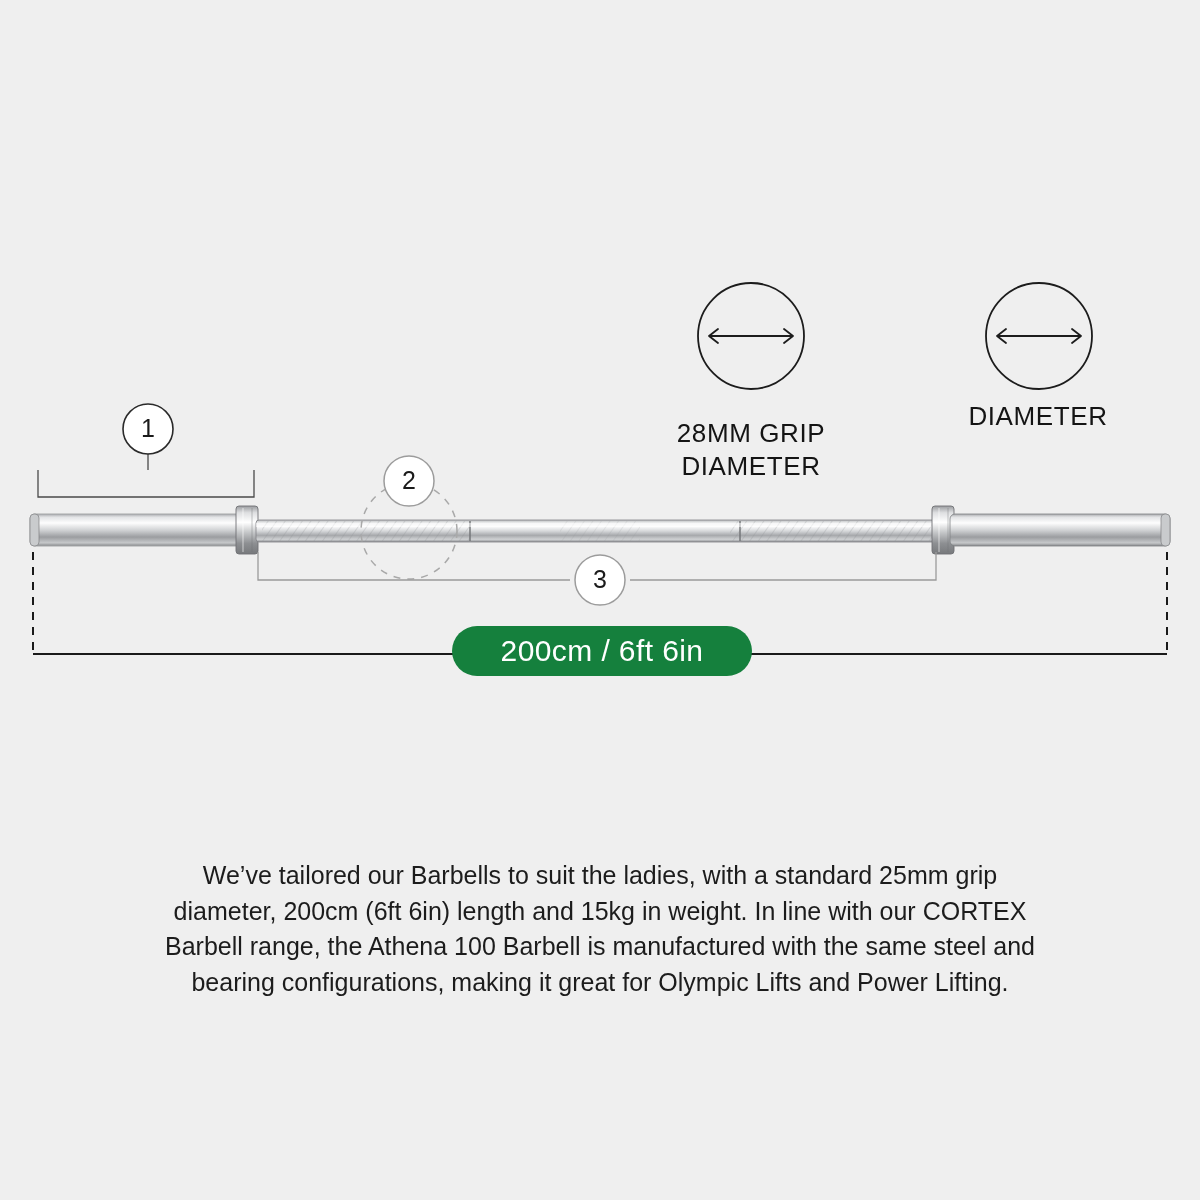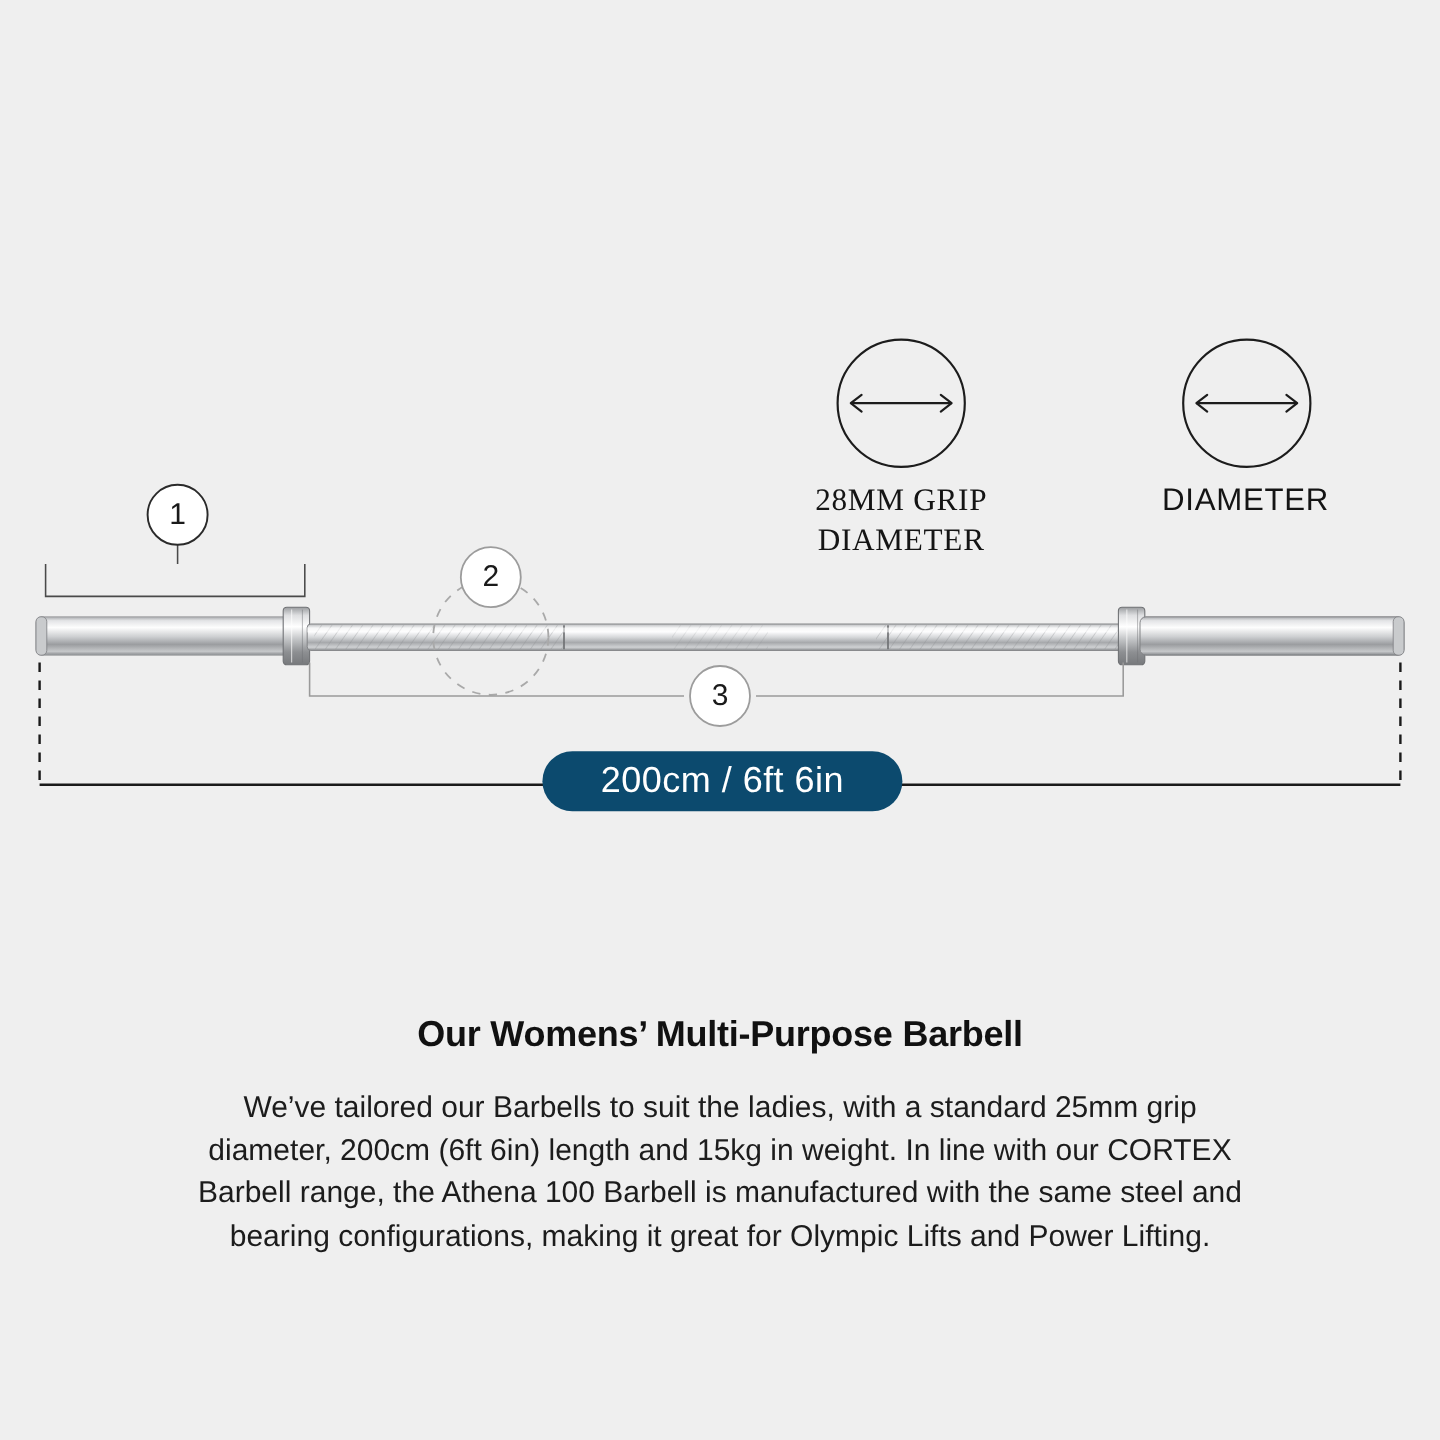--- a/index.html
+++ b/index.html
@@ -42,31 +42,31 @@
   
   .spec-label {
     position: absolute;
     text-align: center;
     font-family: "Liberation Sans", sans-serif;
     font-size: 26px;
     letter-spacing: 0.6px;
     line-height: 1.28;
     color: #141414;
   }
-  #spec-grip-label { left: 606px; top: 400px; width: 290px; font-family: Liberation Serif, serif; }
+  #spec-grip-label { left: 606px; top: 417px; width: 290px; }
   #spec-sleeve-label { left: 893px; top: 400px; width: 290px; }
 
   
   .length-pill {
     position: absolute;
     left: 452px;
     top: 626px;
     width: 300px;
     height: 50px;
-    background: #0c4a6e;
+    background: #15803d;
     border-radius: 25px;
     color: #fff;
     font-size: 30px;
     letter-spacing: 0.4px;
     display: flex;
     align-items: center;
     justify-content: center;
   }
 
   
@@ -204,17 +204,16 @@
     <div>DIAMETER</div>
   </div>
 
   <div class="spec-label" id="spec-sleeve-label">
     <div>DIAMETER</div>
   </div>
 
   <div class="length-pill">200cm / 6ft 6in</div>
 
   <div class="copy">
-    <h2>Our Womens’ Multi-Purpose Barbell</h2>
     <p>We’ve tailored our Barbells to suit the ladies, with a standard 25mm grip diameter, 200cm (6ft 6in) length and 15kg in weight. In line with our CORTEX Barbell range, the Athena 100 Barbell is manufactured with the same steel and bearing configurations, making it great for Olympic Lifts and Power Lifting.</p>
   </div>
 
 </div>
 
 </body></html>

